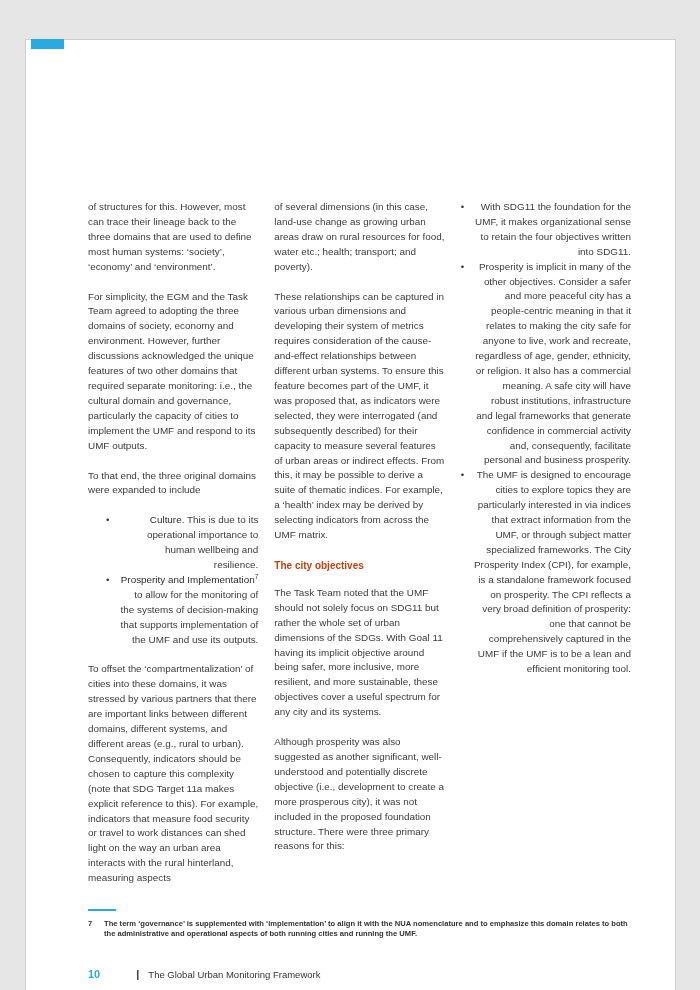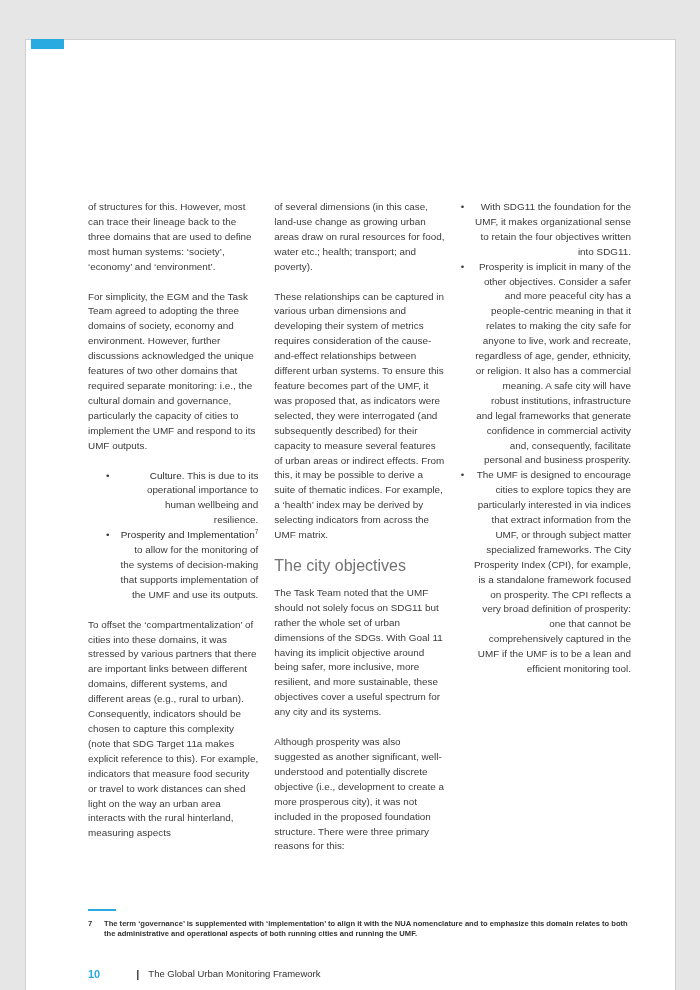--- a/index.html
+++ b/index.html
@@ -32,22 +32,22 @@
     flex:1 1 0; min-width:0;
     font-size:9.9px; line-height:14.9px;
     color: var(--text, #3b3b3b);
     text-align:left;
   }
   .col p { margin:0 0 15px 0; }
   .b { font-weight:normal; color:#2b2b2b; }
   sup.fn-ref { font-size:6.5px; vertical-align:super; line-height:0; }
 
   h2.section-heading {
-    font-size:16px; line-height:16px; font-weight:normal;
-    color:#737373; margin:6px 0 12px 0;
+    font-size:10px; line-height:16px; font-weight:bold;
+    color:#c2410c; margin:6px 0 12px 0;
   }
 
   .bullet-list { margin:0 0 15px 0; }
   .bullet-list.indented { margin-left:18px; }
   .bullet { display:flex; }
   .bullet .marker { flex:0 0 12px; }
   .bullet .bullet-text { flex:1 1 auto; min-width:0;text-align:right; }
 
   .footnote-area { position:absolute; top:869px; left:62px; right:44px; }
   .footnote-rule {
@@ -58,21 +58,21 @@
   .footnote {
     display:flex;
     font-size:7.6px; line-height:9.8px;
     font-weight:600; color:#333;
   }
   .footnote .fn-num { flex:0 0 16px; }
   .footnote .fn-text { flex:1 1 auto; }
 
   .footer {
     position:absolute; top:928px; left:62px;
-    display:flex; align-items:flex-start;
+    display:flex; align-items:center;
   }
   .footer .page-num {
     color: var(--accent, #29abe2);
     font-weight:bold; font-size:11px;
   }
   .footer .sep {
     color:#3a3a3a; font-size:11px; font-weight:bold;
     margin:0 9px 0 36px;
   }
   .footer .doc-title {
@@ -83,20 +83,21 @@
 <body>
 
 <div class="page">
   <div class="crop-bar top"></div>
 
   <div class="content">
 
     <div class="col">
       <p>of structures for this. However, most can trace their lineage back to the three domains that are used to define most human systems: ‘society’, ‘economy’ and ‘environment’.</p>
       <p>For simplicity, the EGM and the Task Team agreed to adopting the three domains of society, economy and environment. However, further discussions acknowledged the unique features of two other domains that required separate monitoring: i.e., the cultural domain and governance, particularly the capacity of cities to implement the UMF and respond to its UMF outputs.</p>
+      <p>To that end, the three original domains were expanded to include</p>
       <div class="bullet-list indented">
         <div class="bullet">
           <span class="marker">•</span>
           <span class="bullet-text"><span class="b">Culture</span><span>. This is due to its operational importance to human wellbeing and resilience.</span></span>
         </div>
         <div class="bullet">
           <span class="marker">•</span>
           <span class="bullet-text"><span class="b">Prosperity and Implementation</span><sup class="fn-ref">7</sup><span> to allow for the monitoring of the systems of decision-making that supports implementation of the UMF and use its outputs.</span></span>
         </div>
       </div>

